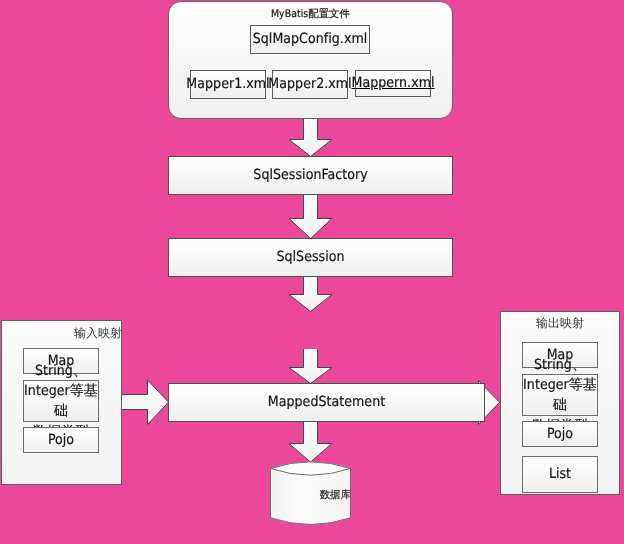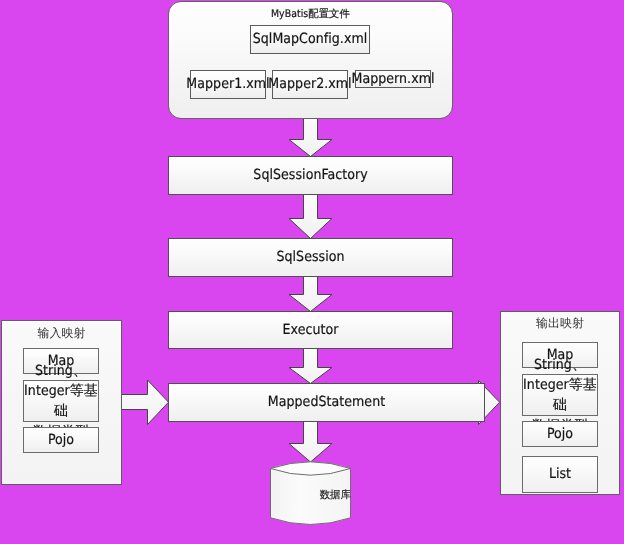--- a/index.html
+++ b/index.html
@@ -1,20 +1,20 @@
 <!DOCTYPE html>
 <html><head>
 <meta charset="utf-8">
 <title>MyBatis Architecture Diagram</title>
 <style>
   html,body{margin:0;padding:0;background:#ffffff;}
   body{width:624px;height:544px;overflow:hidden;
        font-family:"DejaVu Sans",sans-serif;font-stretch:condensed;
        text-rendering:geometricPrecision;}
-  #stage{position:relative;width:624px;height:544px;background:#d946ef;filter:saturate(1);}
+  #stage{position:relative;width:624px;height:544px;background:#ec4899;filter:saturate(1);}
 
   .box{position:absolute;box-sizing:border-box;
        background:linear-gradient(to bottom,#fefefe 0%,#fbfbfb 30%,#f4f4f4 70%,#efefef 100%);
        border:1px solid #505050;}
   .box.sub{border-color:#6b6b6b;}
   .box.file{border-color:#5a5a5a;}
   .ctr{display:flex;align-items:center;justify-content:center;}
   .lbl{font-size:14px;color:#141414;-webkit-text-stroke:0.18px #141414;line-height:1.45;text-align:center;
        letter-spacing:0.05px;white-space:pre-line;position:relative;top:0px;}
   .cjk{font-size:10.4px;}
@@ -43,39 +43,36 @@
   <div class="box ctr file" style="left:250px;top:25px;width:120px;height:29px;">
     <span class="lbl">SqlMapConfig.xml</span>
   </div>
 
   <div class="box ctr file" style="left:190px;top:70px;width:76px;height:29px;align-items:center;">
     <span class="lbl">Mapper1.xml</span>
   </div>
   <div class="box ctr file" style="left:272px;top:70px;width:76px;height:29px;">
     <span class="lbl">Mapper2.xml</span>
   </div>
-  <div class="box ctr file" style="left:355px;top:70px;width:76px;height:18px;">
+  <div class="box ctr file" style="left:355px;top:70px;width:76px;height:27px;text-decoration:underline;">
     <span class="lbl">Mappern.xml</span>
   </div>
 
   <div class="box ctr" style="left:168px;top:156px;width:285px;height:39px;">
     <span class="lbl">SqlSessionFactory</span>
   </div>
   <div class="box ctr" style="left:168px;top:238px;width:285px;height:39px;justify-content:center;">
     <span class="lbl">SqlSession</span>
   </div>
-  <div class="box ctr" style="left:168px;top:311px;width:285px;height:38px;">
-    <span class="lbl">Executor</span>
-  </div>
   <div class="box ctr" style="left:168px;top:383px;width:317px;height:39px;justify-content:center;">
     <span class="lbl">MappedStatement</span>
   </div>
 
   <div class="panel" style="left:1px;top:320px;width:121px;height:165px;"></div>
-  <div class="ptitle cjk" style="left:1px;top:325.3px;width:121px;">输入映射</div>
+  <div class="ptitle cjk" style="left:1px;top:325.3px;width:121px;text-align:right;">输入映射</div>
   <div class="box ctr sub" style="left:23px;top:348px;width:76px;height:26px;">
     <span class="lbl">Map</span>
   </div>
   <div class="box ctr sub" style="left:23px;top:380px;width:76px;height:42px;">
     <span class="lbl multi">String、
 Integer等基础
 数据类型</span>
   </div>
   <div class="box ctr sub" style="left:23px;top:427px;width:76px;height:26px;">
     <span class="lbl">Pojo</span>

